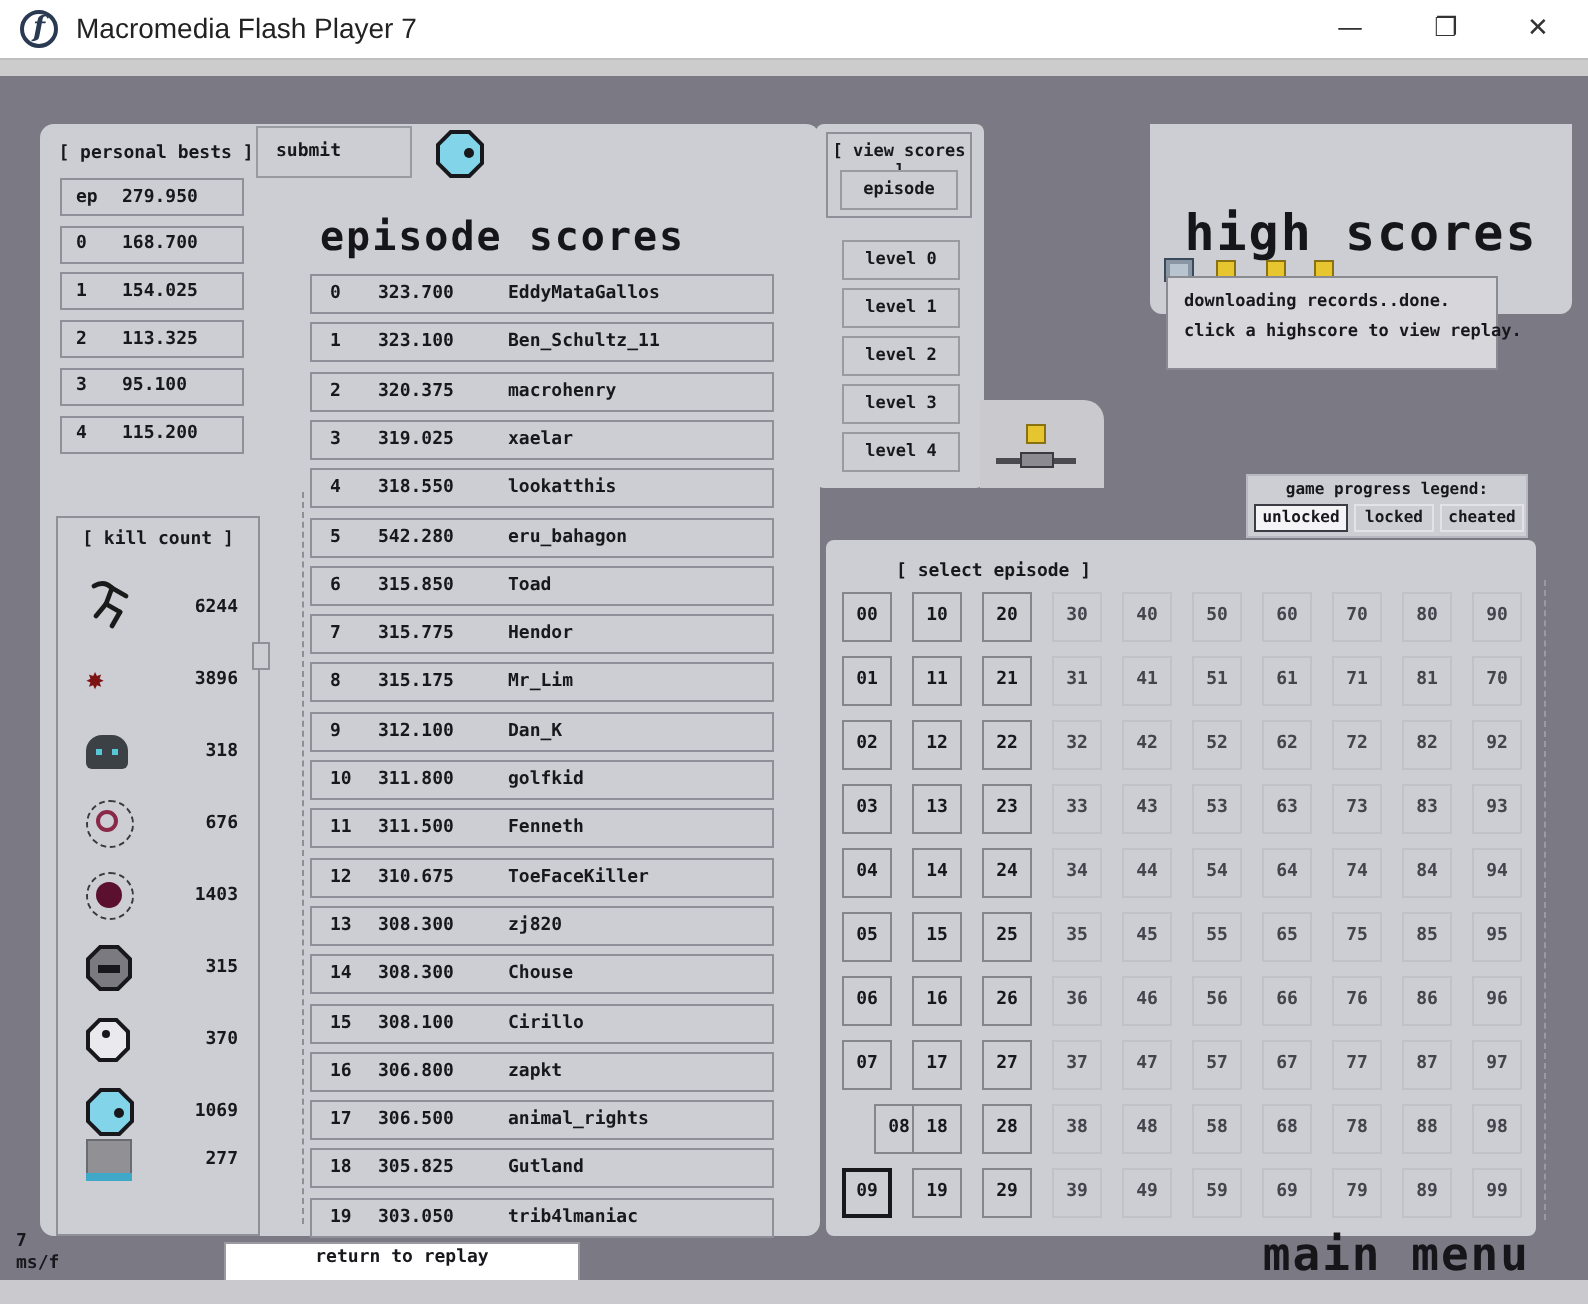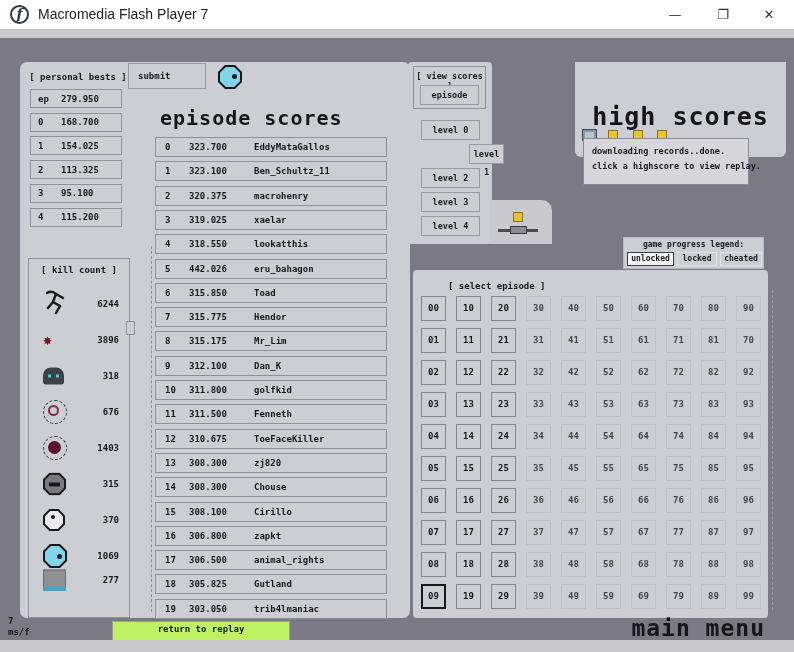--- a/index.html
+++ b/index.html
@@ -219,21 +219,21 @@
                  <span style="left:33px;">319.025</span>
                  <span style="left:98px;">xaelar</span>
         </div>
         <div class="score-box" style="left: 155px; top: 196.2px; width: 232px; height: 20px;">
           <span style="left:9px;">4</span>
                  <span style="left:33px;">318.550</span>
                  <span style="left:98px;">lookatthis</span>
         </div>
         <div class="score-box" style="left: 155px; top: 220.5px; width: 232px; height: 20px;">
           <span style="left:9px;">5</span>
-                 <span style="left:33px;">442.026</span>
+                 <span style="left:33px;">542.280</span>
                  <span style="left:98px;">eru_bahagon</span>
         </div>
         <div class="score-box" style="left: 155px; top: 244.8px; width: 232px; height: 20px;">
           <span style="left:9px;">6</span>
                  <span style="left:33px;">315.850</span>
                  <span style="left:98px;">Toad</span>
         </div>
         <div class="score-box" style="left: 155px; top: 269.1px; width: 232px; height: 20px;">
           <span style="left:9px;">7</span>
                  <span style="left:33px;">315.775</span>
@@ -301,21 +301,21 @@
         </div>
       </div>
 
     <div class="panel" style="left:408px; top:24px; width:84px; height:182px; border-radius:4px;">
       <div style="position:absolute; left:5px; top:4px; width:73px; height:43px; border:1px solid #90909a;">
         <div class="bracket-header" style="position:absolute; left:0; top:4px; width:71px; font-size:8.5px;">[ view scores ]</div>
         <div class="ui-btn" style="left:6px; top:18px; width:59px; height:20px; line-height:18px; font-size:8.5px;">episode</div>
       </div>
       <div id="level-btns">
           <div class="ui-btn" style="left: 13px; top: 58px; width: 59px; height: 20px; line-height: 18px; font-size: 8.5px;">level 0</div>
-          <div class="ui-btn" style="left: 13px; top: 82px; width: 35px; height: 20px; line-height: 18px; font-size: 8.5px; margin-left: 48px;">level 1</div>
+          <div class="ui-btn" style="left: 13px; top: 82px; width: 59px; height: 20px; line-height: 18px; font-size: 8.5px;">level 1</div>
           <div class="ui-btn" style="left: 13px; top: 106px; width: 59px; height: 20px; line-height: 18px; font-size: 8.5px;">level 2</div>
           <div class="ui-btn" style="left: 13px; top: 130px; width: 59px; height: 20px; line-height: 18px; font-size: 8.5px;">level 3</div>
           <div class="ui-btn" style="left: 13px; top: 154px; width: 59px; height: 20px; line-height: 18px; font-size: 8.5px;">level 4</div>
         </div>
     </div>
 
     <div class="panel" style="left:490px; top:162px; width:62px; height:44px; border-radius:0 10px 0 0; background:#c9c9ce;">
       <div class="gold" style="left:23px; top:12px; width:10px; height:10px;"></div>
       <div style="position:absolute; left:8px; top:29px; width:40px; height:3px; background:#4a4a50;"></div>
       <div style="position:absolute; left:20px; top:26px; width:17px; height:8px; background:#8a8a90; border:1px solid #3a3a40;"></div>
@@ -422,21 +422,21 @@
           <div class="ep-cell" style="left: 8px; top: 250px;">07</div>
           <div class="ep-cell" style="left: 43px; top: 250px;">17</div>
           <div class="ep-cell" style="left: 78px; top: 250px;">27</div>
           <div class="ep-cell locked" style="left: 113px; top: 250px;">37</div>
           <div class="ep-cell locked" style="left: 148px; top: 250px;">47</div>
           <div class="ep-cell locked" style="left: 183px; top: 250px;">57</div>
           <div class="ep-cell locked" style="left: 218px; top: 250px;">67</div>
           <div class="ep-cell locked" style="left: 253px; top: 250px;">77</div>
           <div class="ep-cell locked" style="left: 288px; top: 250px;">87</div>
           <div class="ep-cell locked" style="left: 323px; top: 250px;">97</div>
-          <div class="ep-cell" style="left: 8px; top: 282px;">08</div>
+          <div class="ep-cell" style="left: 24px; top: 282px;">08</div>
           <div class="ep-cell" style="left: 43px; top: 282px;">18</div>
           <div class="ep-cell" style="left: 78px; top: 282px;">28</div>
           <div class="ep-cell locked" style="left: 113px; top: 282px;">38</div>
           <div class="ep-cell locked" style="left: 148px; top: 282px;">48</div>
           <div class="ep-cell locked" style="left: 183px; top: 282px;">58</div>
           <div class="ep-cell locked" style="left: 218px; top: 282px;">68</div>
           <div class="ep-cell locked" style="left: 253px; top: 282px;">78</div>
           <div class="ep-cell locked" style="left: 288px; top: 282px;">88</div>
           <div class="ep-cell locked" style="left: 323px; top: 282px;">98</div>
           <div class="ep-cell selected" style="left: 8px; top: 314px;">09</div>
@@ -448,17 +448,17 @@
           <div class="ep-cell locked" style="left: 218px; top: 314px;">69</div>
           <div class="ep-cell locked" style="left: 253px; top: 314px;">79</div>
           <div class="ep-cell locked" style="left: 288px; top: 314px;">89</div>
           <div class="ep-cell locked" style="left: 323px; top: 314px;">99</div>
         </div>
     </div>
     <div class="vdash" style="left:772px; top:252px; height:320px; border-color:#9a9aa4;"></div>
 
     <div style="position:absolute; left:8px; top:578px; font-size:9px; font-weight:bold;">7</div>
     <div style="position:absolute; left:8px; top:589px; font-size:9px; font-weight:bold;">ms/f</div>
-    <div class="ui-btn" style="left:112px; top:583px; width:178px; height:27px; line-height:15px; background:#bef264;">return to replay</div>
+    <div class="ui-btn" style="left:112px; top:583px; width:178px; height:27px; line-height:15px; background:#ffffff;">return to replay</div>
     <div class="pixel-big" style="position:absolute; left:560px; top:577px; width:205px; text-align:right; font-size:23px; letter-spacing:1px;">main menu</div>
     <div class="footer-strip" style="top:602px;"></div>
   </div>
 </div>
 
 </body></html>

